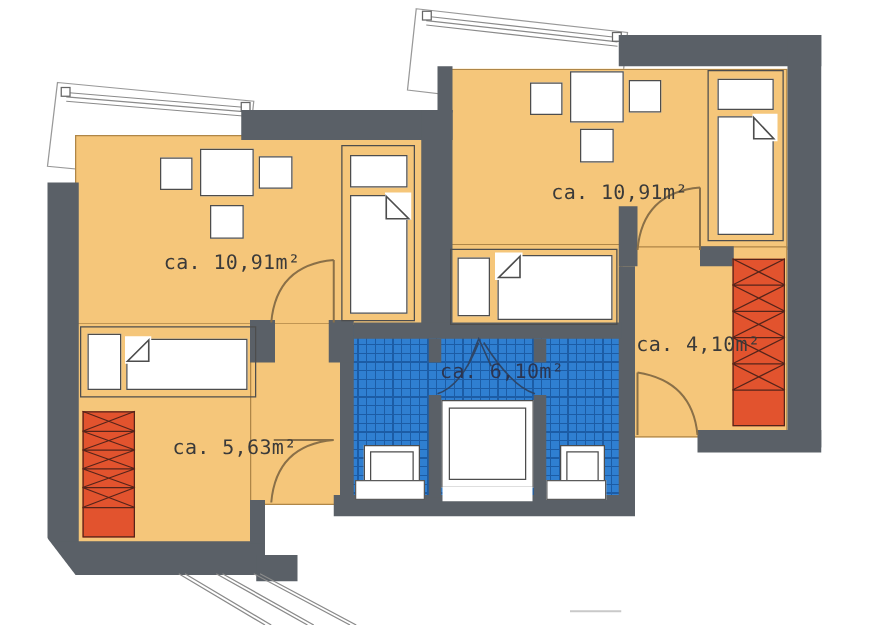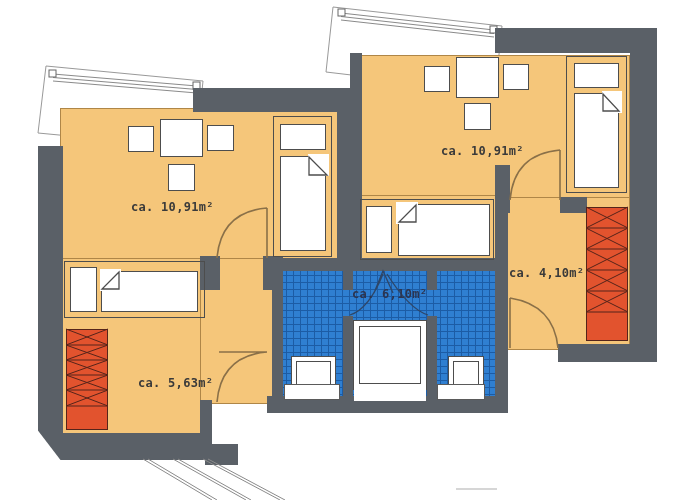--- a/index.html
+++ b/index.html
@@ -12,21 +12,21 @@
           repeating-linear-gradient(0deg, var(--tile-grid,#1c5ca5) 0 1px, transparent 1px 7px),
           repeating-linear-gradient(90deg, var(--tile-grid,#1c5ca5) 0 1px, transparent 1px 7px);
         box-shadow:inset 0 0 0 1px rgba(10,40,90,.6);}
   .wall{background:var(--wall,#5a6067);}
   .furn{background:#fff;border:1.5px solid var(--furniture-outline,#4d4d4d);box-sizing:border-box;}
   .bedframe{background:transparent;border:1.5px solid var(--furniture-outline,#4d4d4d);box-sizing:border-box;}
   .ward{background:var(--wardrobe-fill,#e2532e);border:1px solid #55241a;box-sizing:border-box;}
   .niche{background:#fff;border:1px solid #5a5a5a;box-sizing:border-box;}
   .inner{background:#fff;border:1px solid var(--furniture-outline,#4d4d4d);box-sizing:border-box;}
   .plain{background:#fff;}
-  .lbl{color:var(--label-text,#3a3a3a);font-size:12px;font-weight:700;letter-spacing:.3px;white-space:nowrap;text-align:right;}
+  .lbl{color:var(--label-text,#3a3a3a);font-size:16px;font-weight:400;letter-spacing:.3px;white-space:nowrap;text-align:right;}
   svg{position:absolute;left:0;top:0;}
 </style>
 </head>
 <body>
 
 <div id="plan">
 
   <svg width="700" height="500">
     <g>
       <polygon points="46,66 203,81 196,148 38,133" fill="#ffffff" stroke="#999999" stroke-width="1"></polygon>
@@ -148,17 +148,17 @@
     <polygon points="416,205 399,222 416,222" fill="#fff" stroke="#4d4d4d" stroke-width="1.3"></polygon>
 
     <g>
       <path d="M143,459 L212,500 M148,459 L217,500 M173,459 L246,500 M178,459 L251,500 M203,459 L280,500 M208,459 L285,500" fill="none" style="stroke:var(--line,#8b8b8b)" stroke-width="1"></path>
     </g>
     <line x1="456" y1="489" x2="497" y2="489" stroke="#c9c9c9" stroke-width="1.5"></line>
   </svg>
 
   <span class="abs lbl" style="left:131px;top:200px">ca. 10,91m²</span>
   <span class="abs lbl" style="left:441px;top:144px">ca. 10,91m²</span>
-  <span class="abs lbl" style="left:138px;top:376px">ca. 5,63m²</span>
+  <span class="abs lbl" style="left:138px;top:348px">ca. 5,63m²</span>
   <span class="abs lbl" style="left:509px;top:266px">ca. 4,10m²</span>
   <span class="abs lbl" style="left:352px;top:287px;color:#2c3550">ca. 6,10m²</span>
 
 </div>
 
 </body></html>

